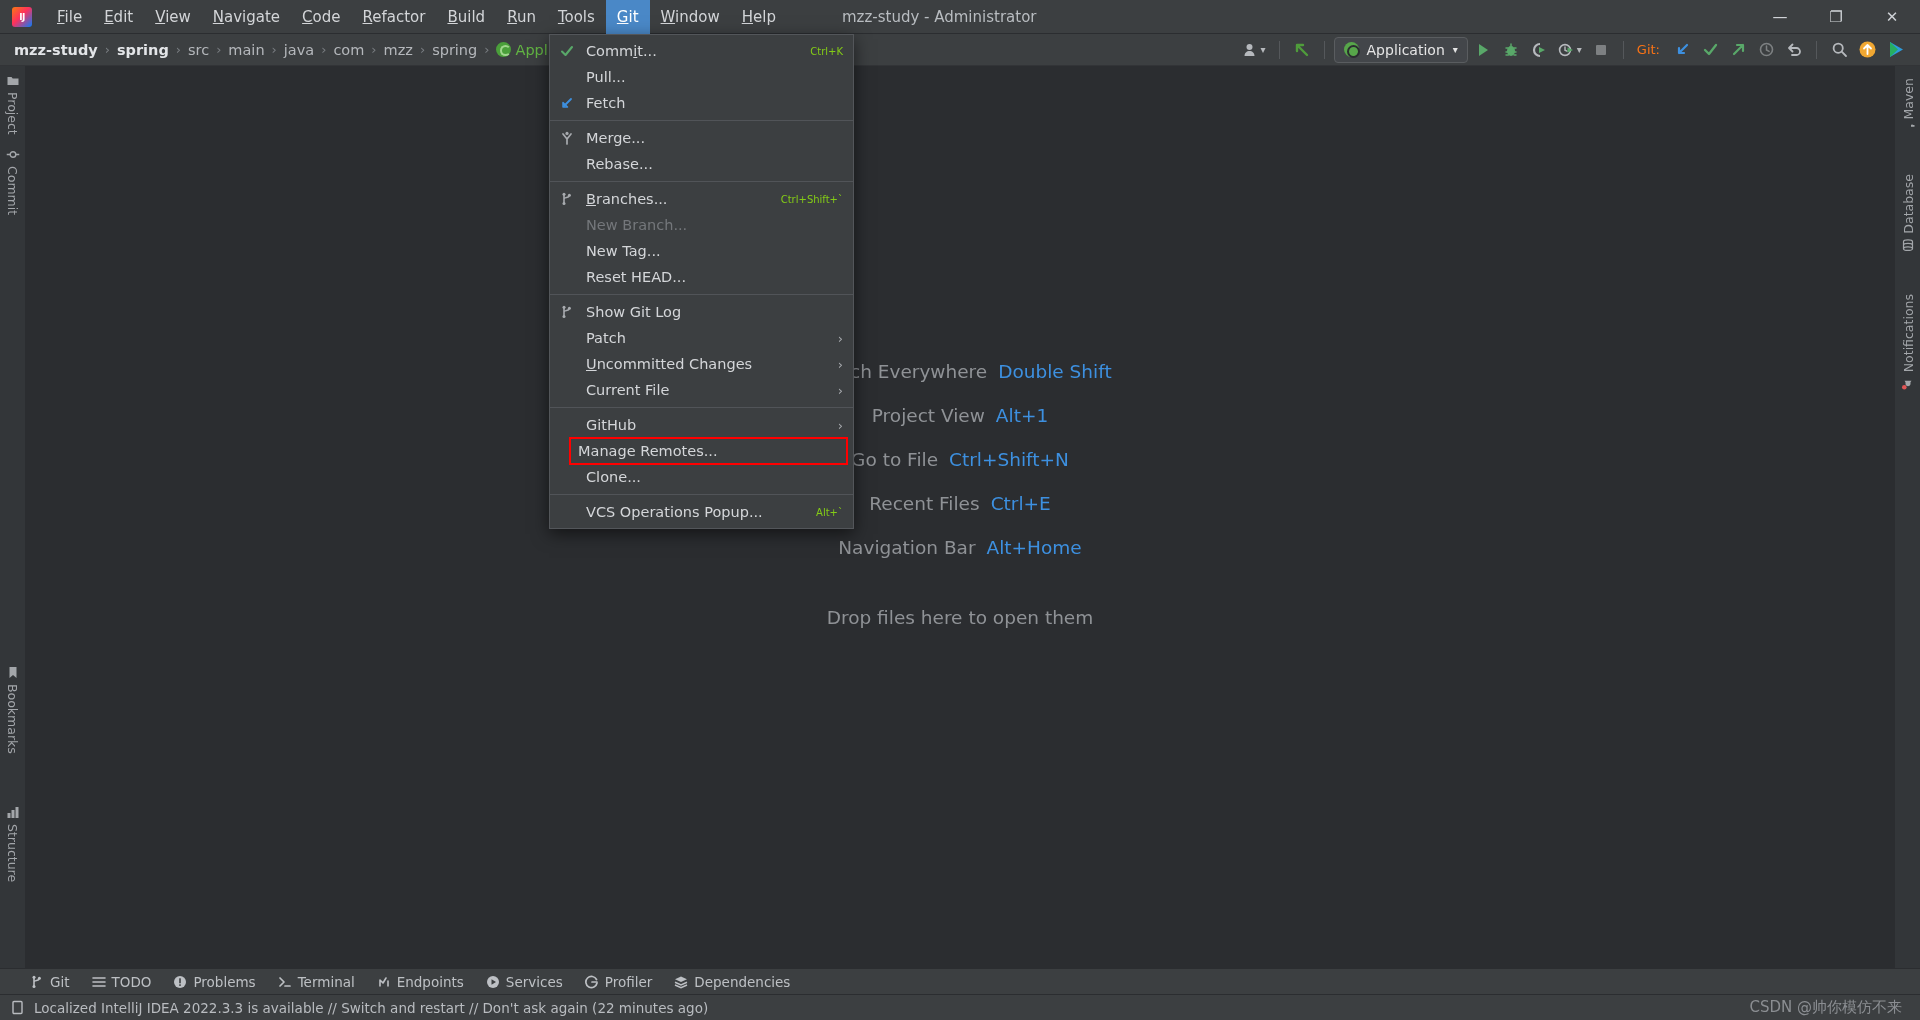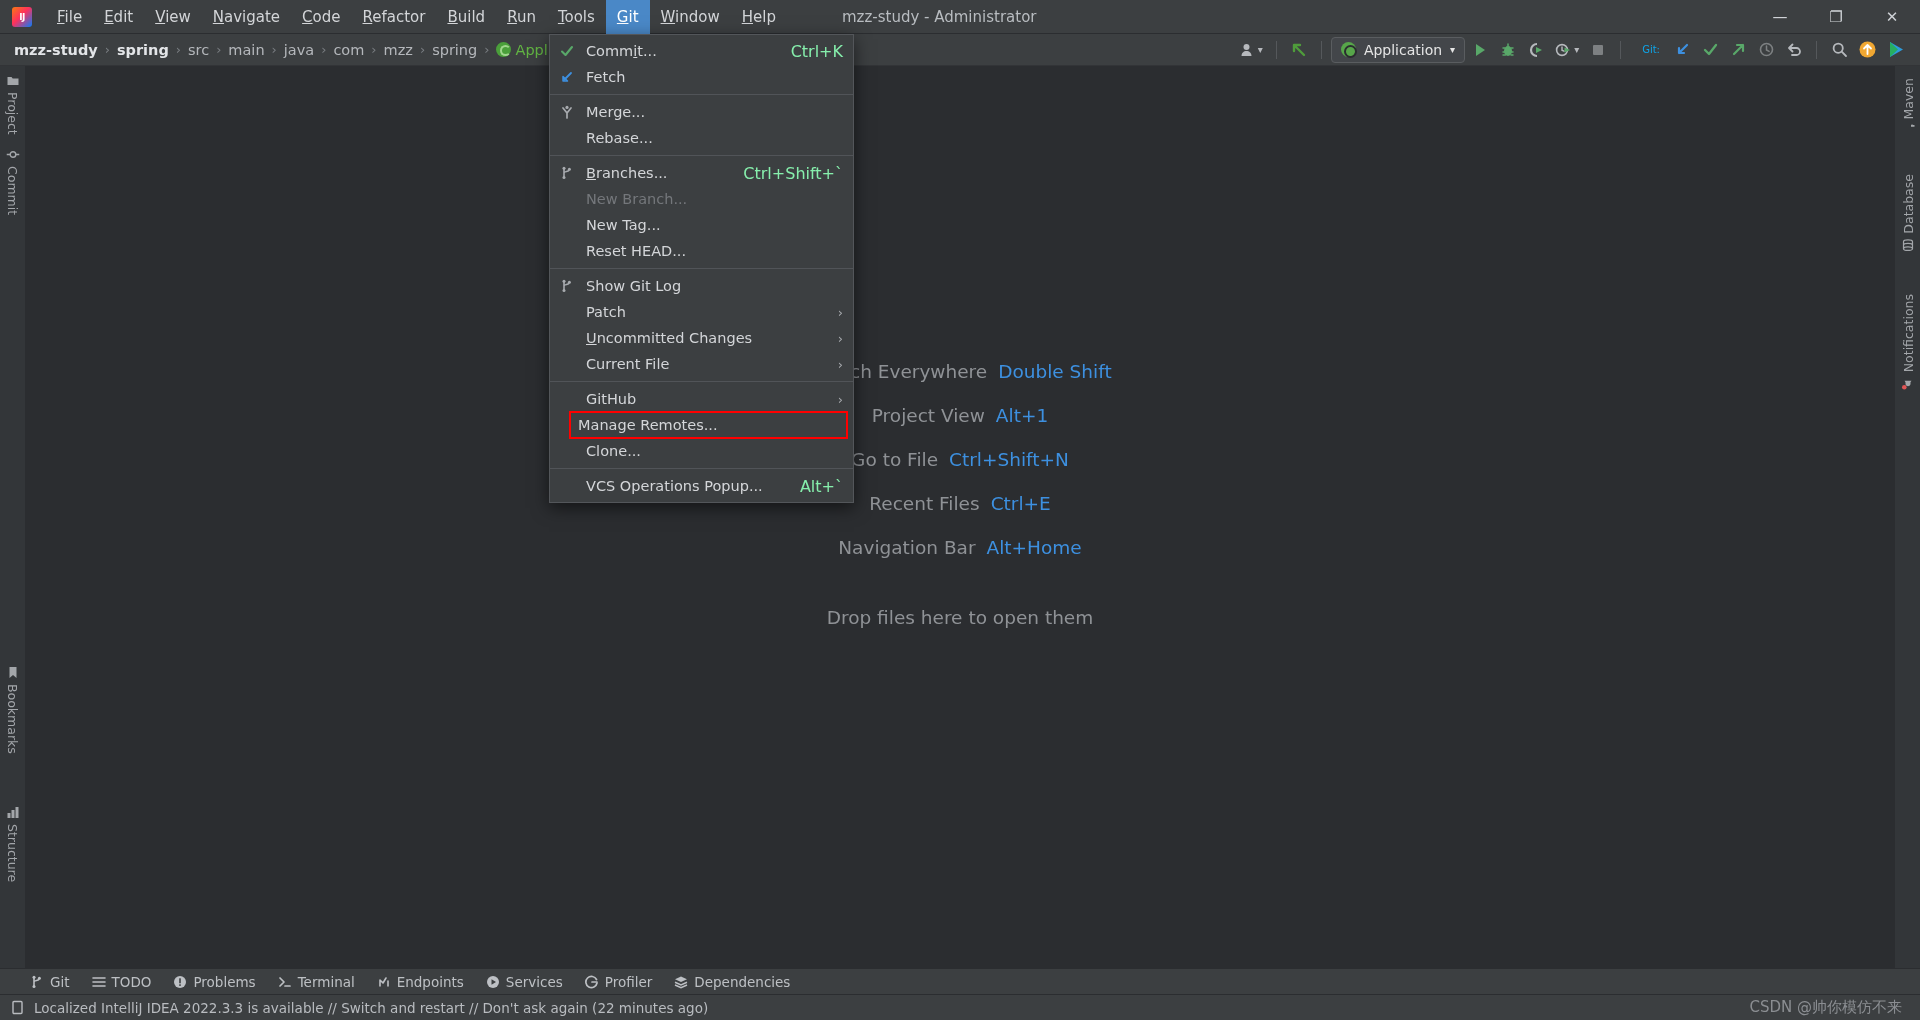--- a/index.html
+++ b/index.html
@@ -84,21 +84,21 @@
     background: #43464a; font-size: 14px; color: #e5e5e5;
   }
   .leaf-icon {
     width: 15px; height: 15px; border-radius: 50%;
     background: #57a64a; position: relative;
   }
   .leaf-icon::before {
     content: ""; position: absolute; left: 3px; top: 3px;
     width: 9px; height: 9px; border: 2px solid #2b2d30; border-radius: 50%;
   }
-  .git-label { font-size: 10px; color: #0ea5e9; margin: 0 7px 0 12px; }
+  .git-label { font-size: 13px; color: #f97316; margin: 0 7px 0 4px; }
 
   
   .sidebar-l, .sidebar-r {
     position: absolute; top: 66px; width: 26px; bottom: 52px;
     background: #333639;
   }
   .sidebar-l { left: 0; border-right: 1px solid #2b2d30; }
   .sidebar-r { right: 0; border-left: 1px solid #2b2d30; }
   .stool {
     position: absolute; display: flex; align-items: center; gap: 5px;
@@ -140,21 +140,21 @@
   .gm-item.disabled { color: #74777b; text-align: center; }
   .gm-item.boxed {
     outline: 2px solid #ff0000; outline-offset: -1px;
     margin: 0 6px 0 20px; padding-left: 8px;
   }
   .gm-ico {
     width: 18px; height: 16px; margin-right: 10px; flex: 0 0 18px;
     display: flex; align-items: center; justify-content: center;
   }
   .gm-label .mn { text-decoration: underline; }
-  .gm-short { margin-left: auto; padding-left: 30px; color: #86efac; font-size: 16px; }
+  .gm-short { margin-left: auto; padding-left: 30px; color: #84cc16; font-size: 10px; }
   .gm-arrow { margin-left: auto; padding-left: 26px; color: #a8abaf; font-size: 13px; }
   .gm-sep { height: 1px; background: #515458; margin: 4px 0; }
 
   
   .toolwin {
     position: absolute; left: 0; bottom: 26px; width: 1920px; height: 26px;
     background: #3c3f41; display: flex; align-items: center;
     padding-left: 30px; gap: 22px; border-top: 1px solid #2b2d30;
   }
   .tw-item {
@@ -413,20 +413,24 @@
         <svg width="14" height="14" viewBox="0 0 14 14">
             <path d="M2 7.5 L5.5 11 L12 3" stroke="#59a869" stroke-width="2.1" fill="none" stroke-linecap="round" stroke-linejoin="round"></path>
           </svg>
       </span>
       <span class="gm-label">Comm<span class="mn">i</span>t...</span>
       <span class="gm-short">Ctrl+K</span>
     </div>
 
 
 
+    <div class="gm-item">
+      <span class="gm-ico"></span>
+      <span class="gm-label">Pull...</span>
+    </div>
 
     <div class="gm-item">
       <span class="gm-ico">
         <svg width="14" height="14" viewBox="0 0 14 14">
             <path d="M11 3 L4 10" stroke="#3d90e0" stroke-width="1.8" stroke-linecap="round"></path>
             <path d="M3 11 L3 6.5 L7.5 11 Z" fill="none" stroke="#3d90e0" stroke-width="1.5" stroke-linejoin="round"></path>
           </svg>
       </span>
       <span class="gm-label">Fetch</span>
     </div>

